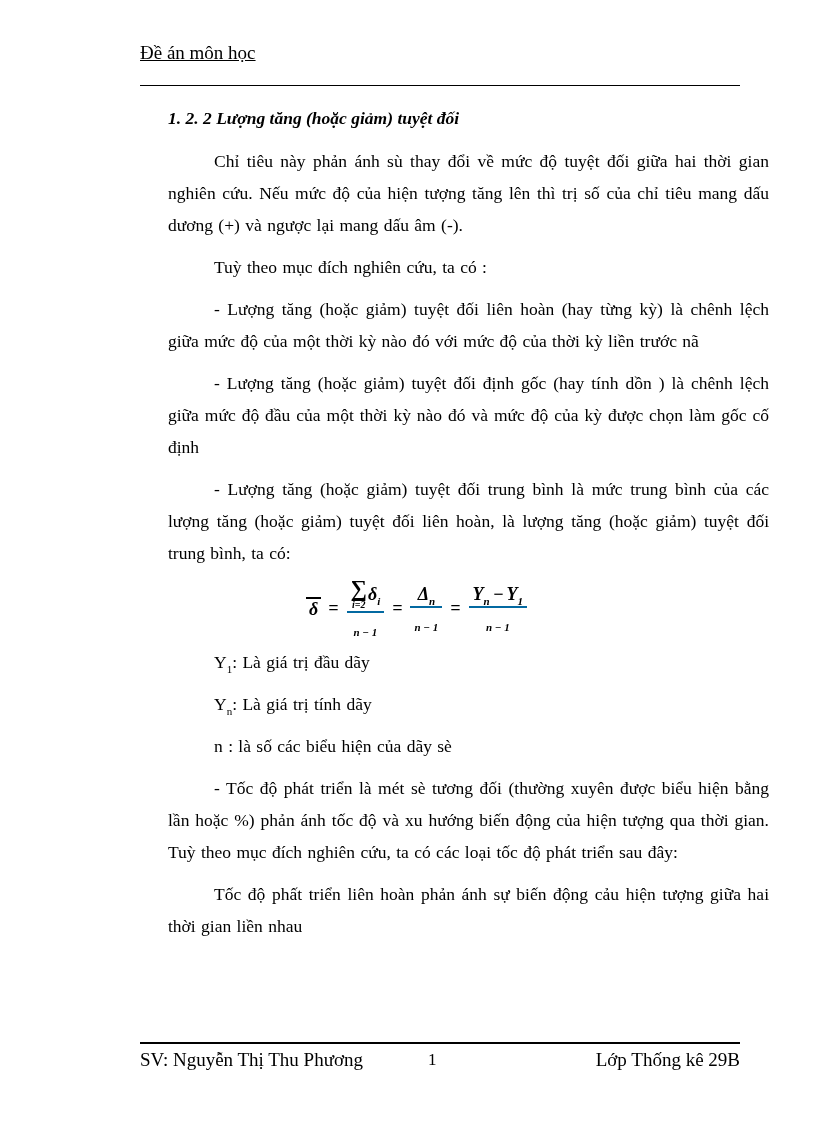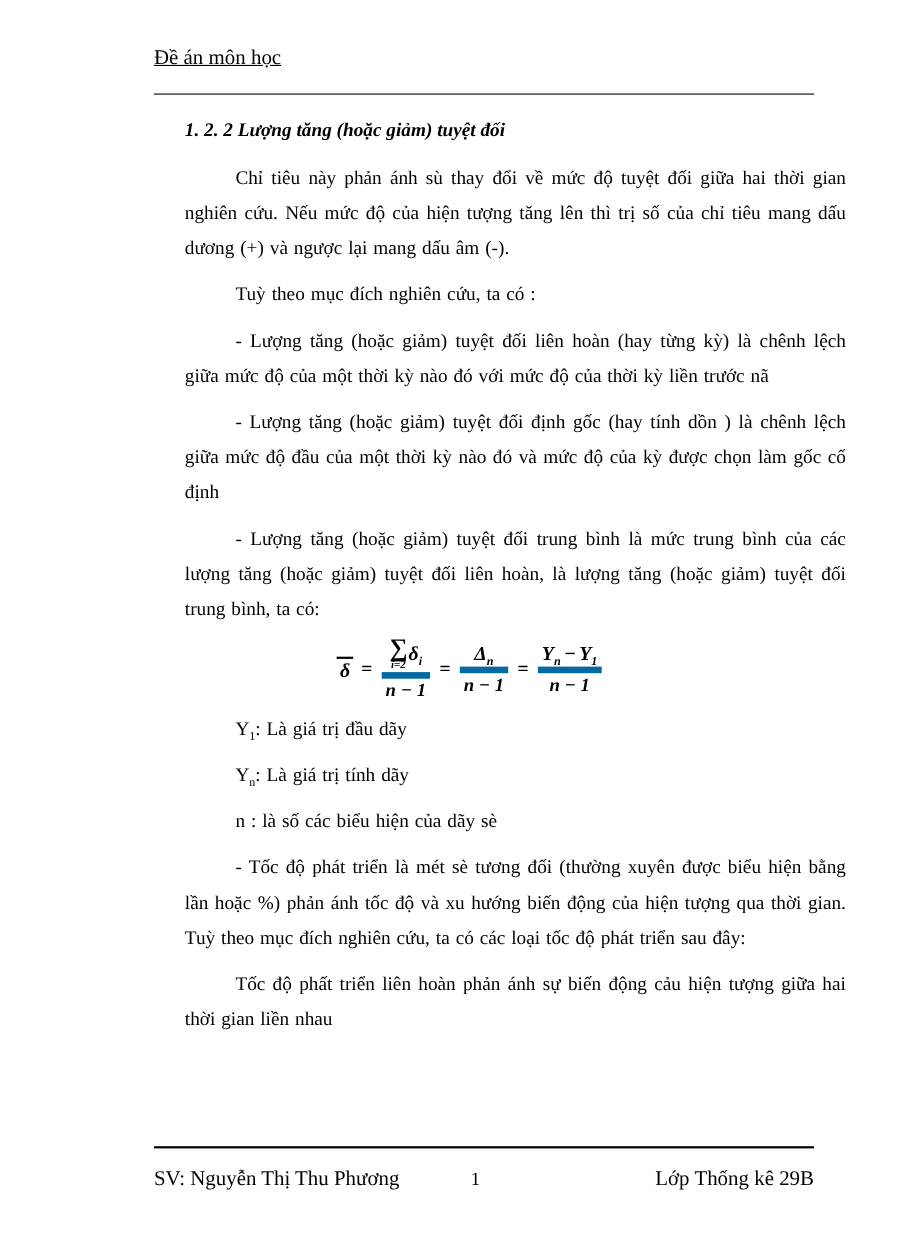--- a/index.html
+++ b/index.html
@@ -38,31 +38,31 @@
     display: flex; align-items: center; gap: 7px;
     margin: 2px 0 8px 138px;
     font-weight: bold; font-style: italic; font-size: 18px;
   }
   .obar {
     display: inline-block; line-height: 1.1;
     border-top: 2px solid #000; padding: 1px 3px 0 3px;
   }
   .frac { display: inline-flex; flex-direction: column; margin: 0 1px; }
   .frac .num { display: flex; justify-content: center; align-items: center; padding: 0 4px 1px 4px; }
-  .frac .den { border-top: 6px solid #0369a1; text-align: center; padding: 1px 4px 0 4px; font-size: 17px; }
+  .frac .den { border-top: 2px solid #0369a1; text-align: center; padding: 13px 4px 0 4px; font-size: 11px; }
   .sumwrap { display: inline-flex; flex-direction: column; align-items: center; line-height: 1; margin-right: 1px; }
   .sigma { font-size: 23px; font-style: normal; line-height: 0.9; }
   .ssub { font-size: 10px; font-style: italic; }
   sub.sb { font-size: 11px; line-height: 0; }
   .mns { margin: 0 3px; }
 
   
   .footer {
     position: absolute; left: 140px; top: 1042px; width: 600px;
-    border-top: 2px solid #000; padding-top: 17px;
+    border-top: 2px solid #000; padding-top: 5px;
   }
   .footer-row { position: relative; display: flex; justify-content: space-between; font-size: 19px; }
   .pagenum { position: absolute; left: 288px; top: 1px; font-size: 17px; }
 </style>
 </head>
 <body>
 
 <div class="page">
 
   <div class="header">

